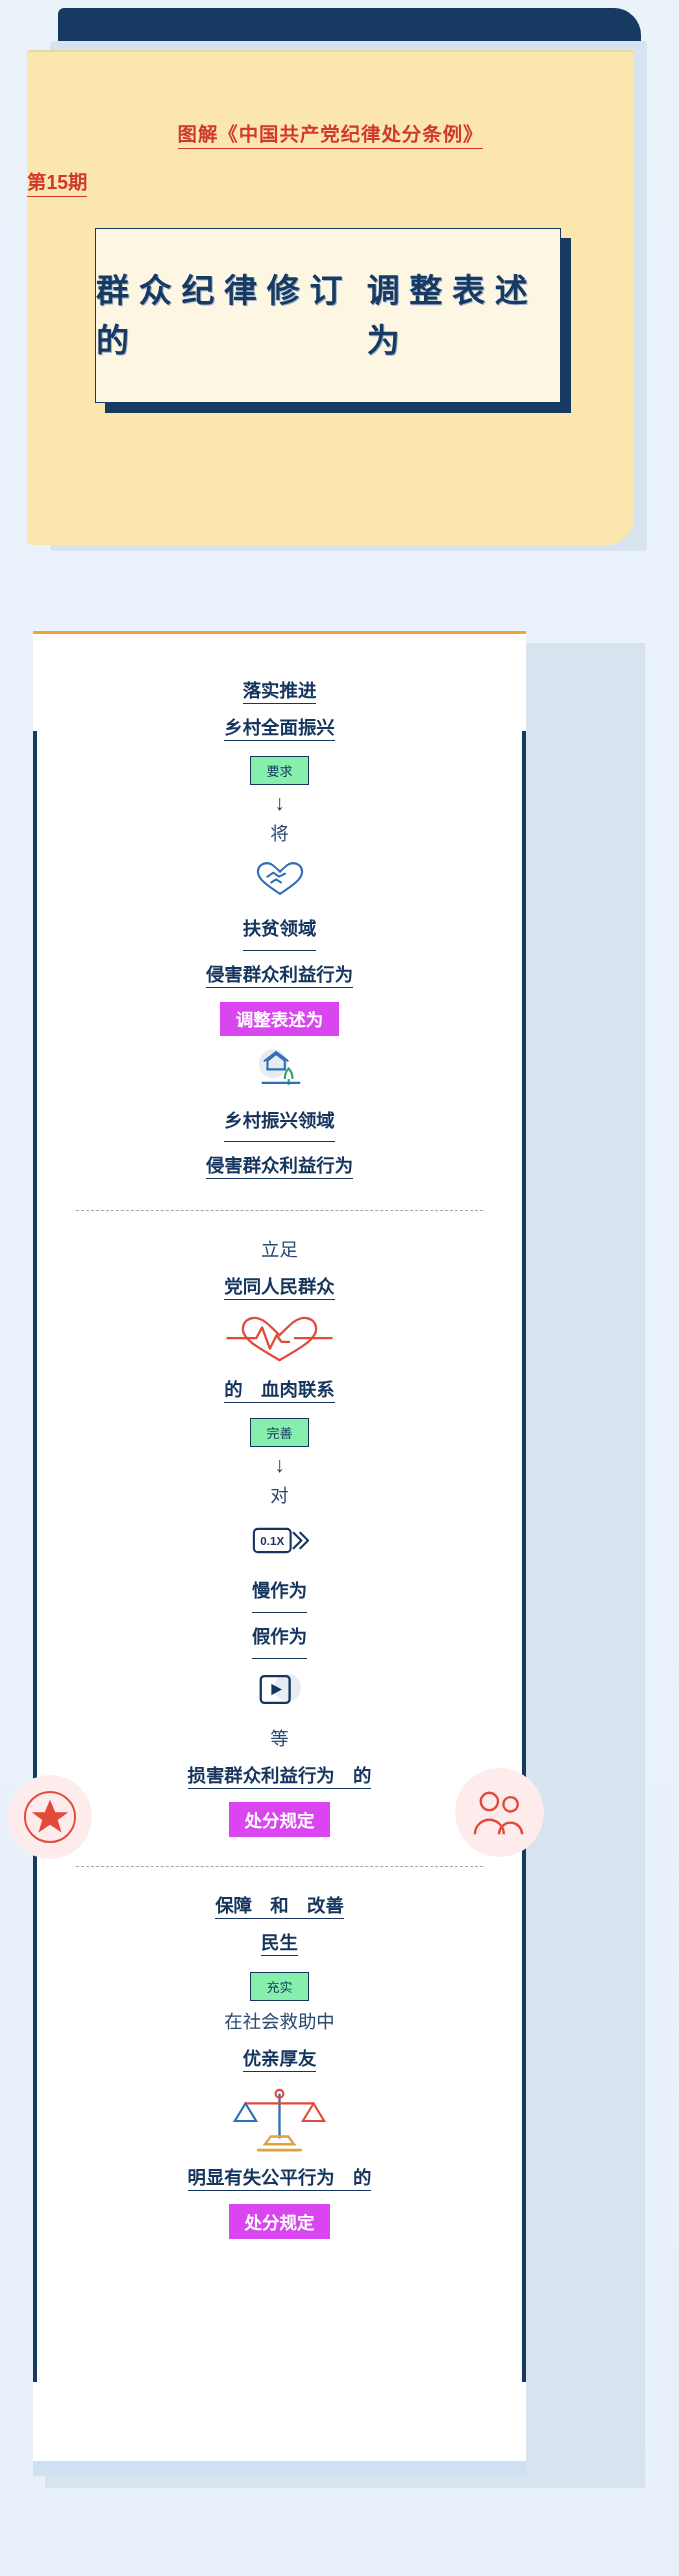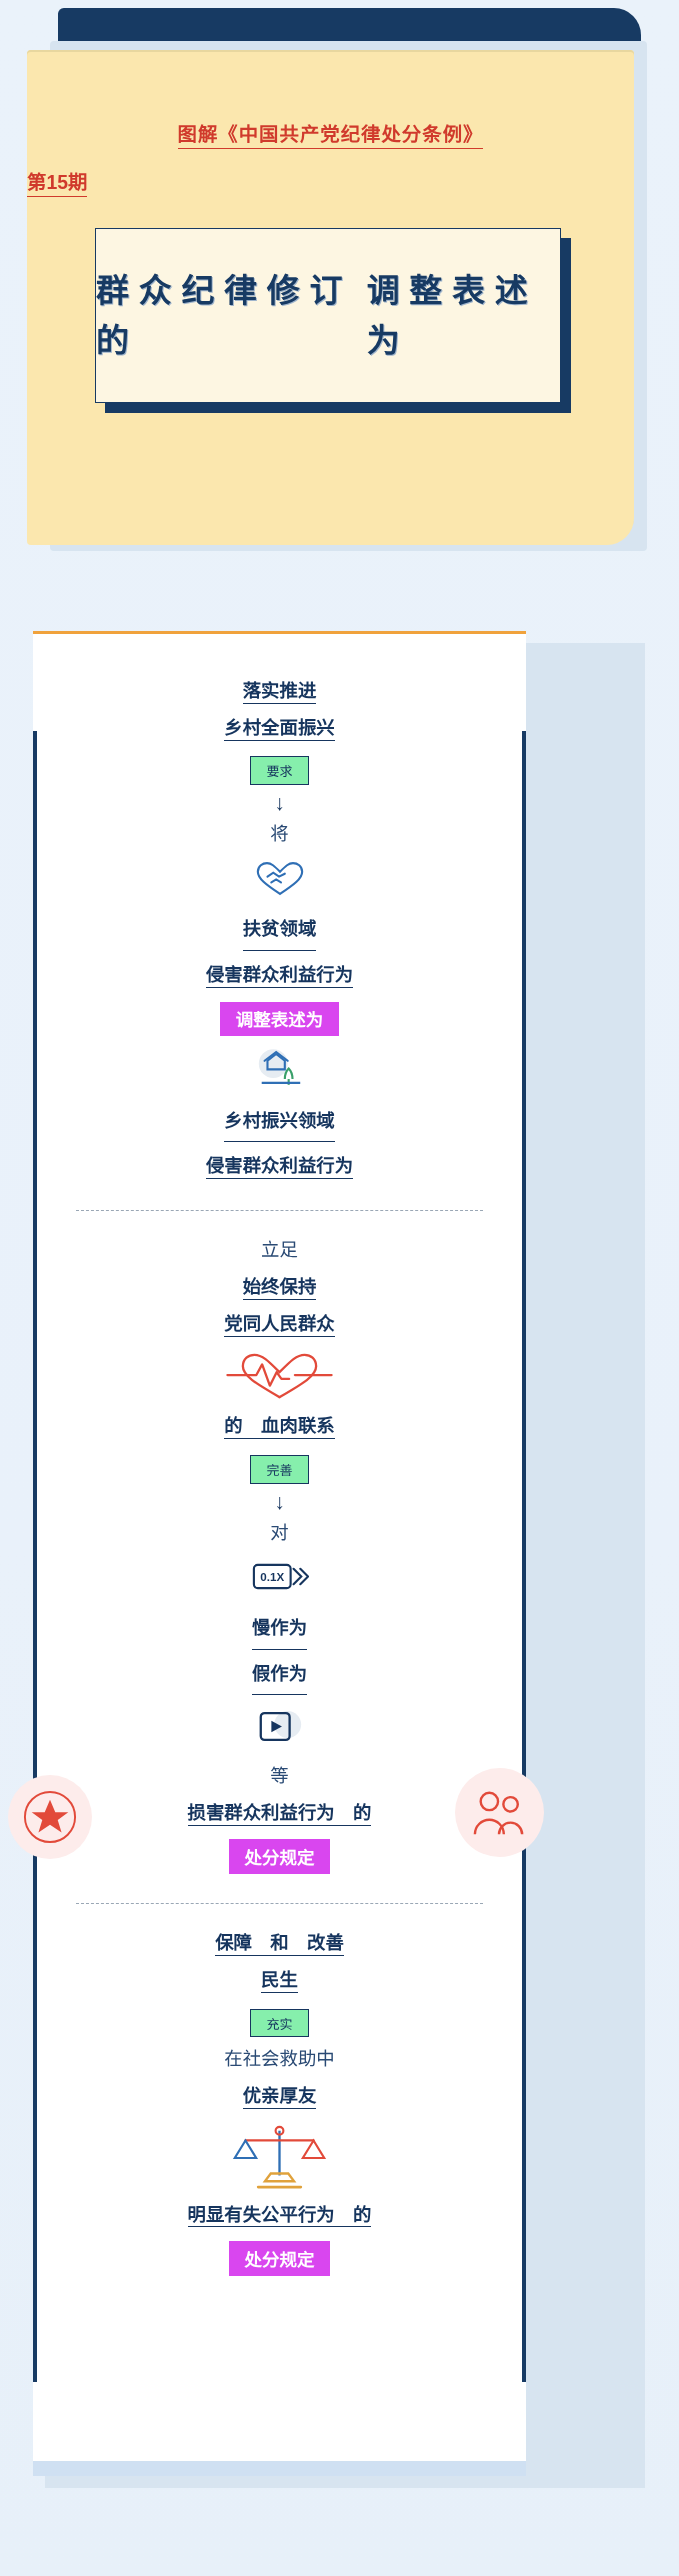--- a/index.html
+++ b/index.html
@@ -310,23 +310,20 @@
         <div class="txt">
           <span class="ul">侵害群众利益行为</span>
         </div>
       </div>
 
       <div class="divider"></div>
 
       <div>
         <div class="txt normal">立足</div>
         <div class="txt">
-          <span class="ul">始终保持</span>
-        </div>
-        <div class="txt">
           <span class="ul">党同人民群众</span>
         </div>
 
         <div class="ctr-icon">
           <svg width="117" height="54" viewBox="0 0 120 56" aria-hidden="true">
             <path d="M60 50 C36 36 22 28 22 18 C22 10 28 6 34 6 C42 6 48 12 60 24 C72 12 78 6 86 6 C92 6 98 10 98 18 C98 28 84 36 60 50 Z" fill="none" stroke="#e24a3a" stroke-width="2.4"></path>
             <path d="M6 27 h30 l6 -11 8 22 7 -14 5 7 h8" fill="none" stroke="#e24a3a" stroke-width="2.4" stroke-linecap="round" stroke-linejoin="round"></path>
             <path d="M76 27 h38" fill="none" stroke="#e24a3a" stroke-width="2.4" stroke-linecap="round"></path>
           </svg>
         </div>

